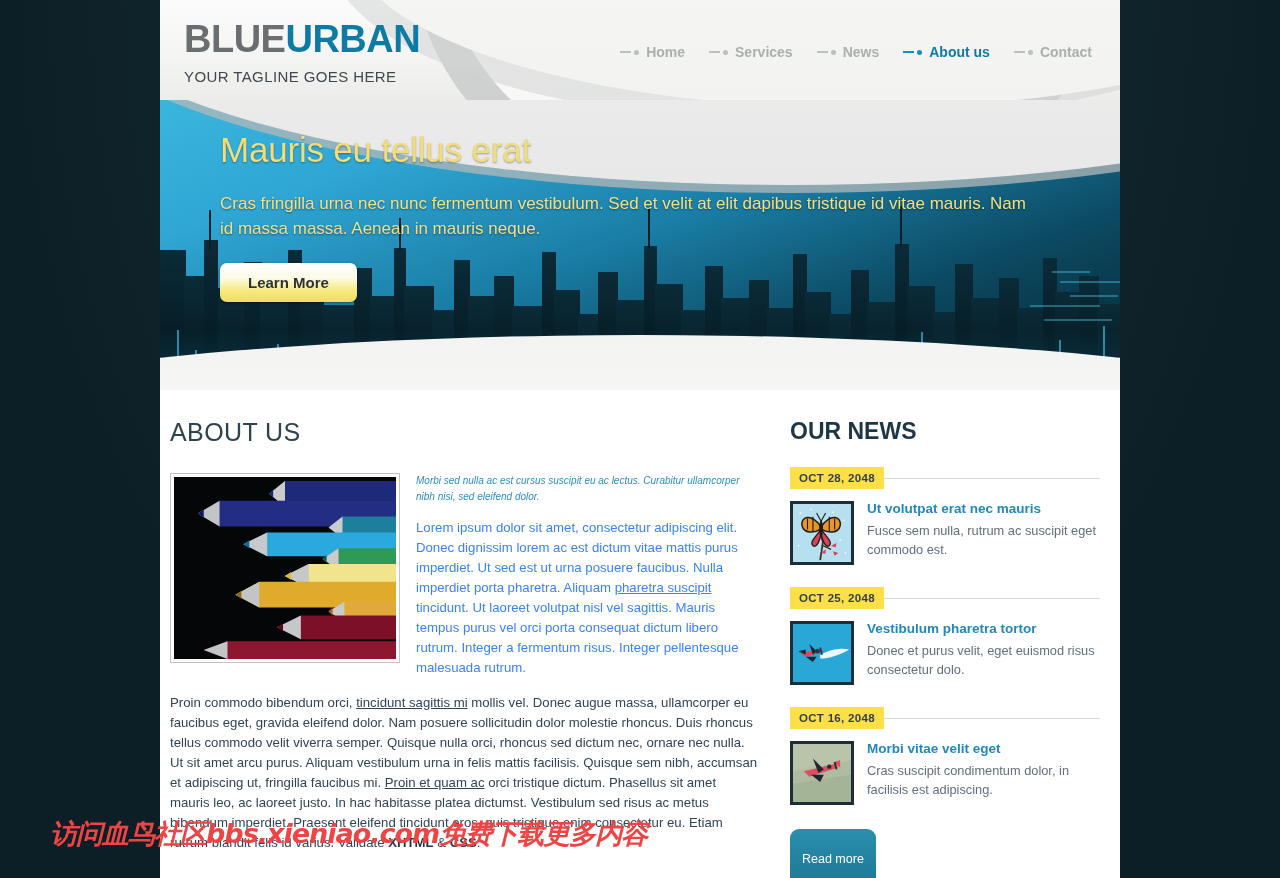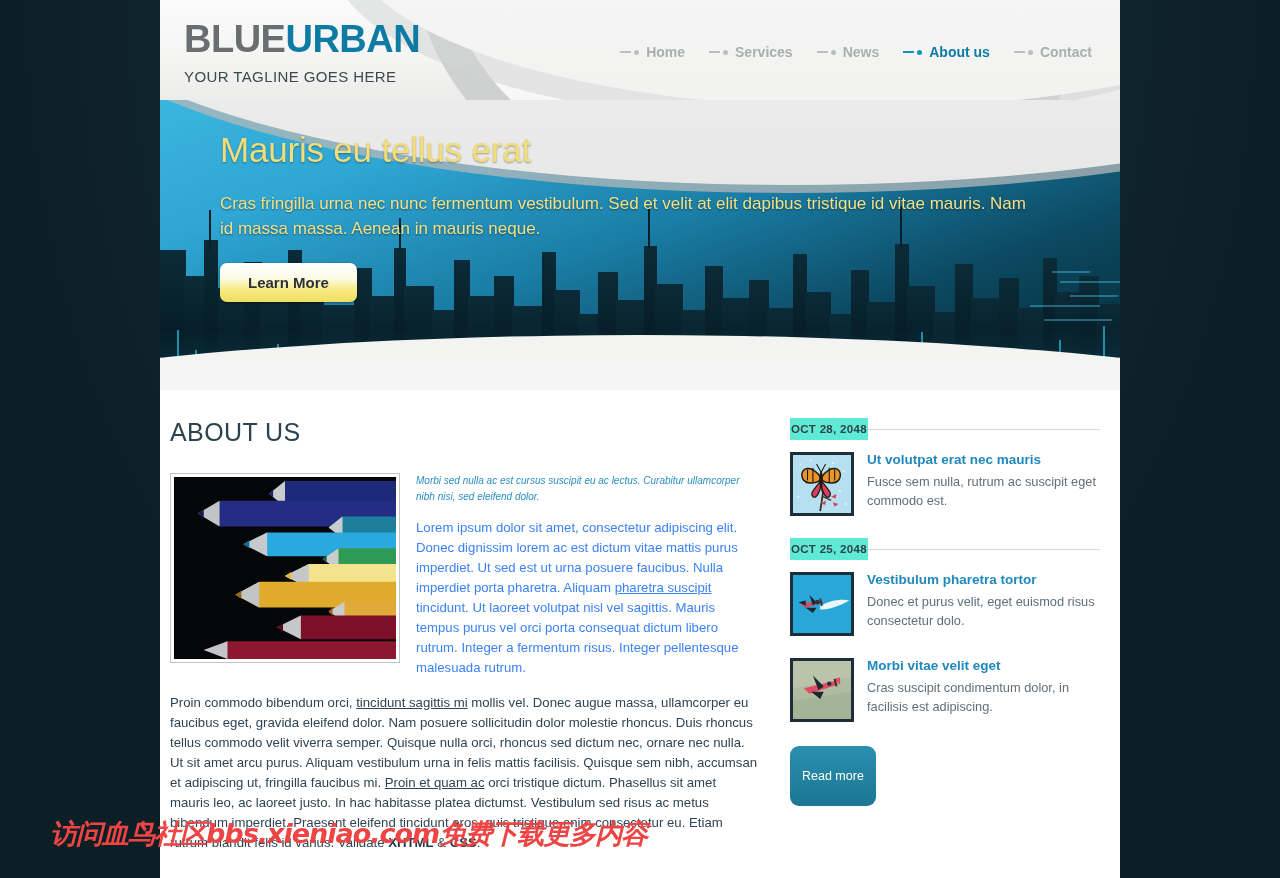--- a/index.html
+++ b/index.html
@@ -290,26 +290,26 @@
   }
   p.body strong { color: #22384a; }
 
   
   .news-date {
     display: flex;
     align-items: center;
     margin-bottom: 12px;
   }
   .news-date .dlabel {
-    background: #5eead4;
+    background: #fde047;
     color: #313f48;
     font-size: 11.5px;
     font-weight: bold;
     letter-spacing: .3px;
-    padding: 5px 1px;
+    padding: 5px 9px;
   }
   .news-date .dline {
     flex: 1;
     height: 1px;
     background: #d8d8d8;
   }
   .news-item {
     display: flex;
     gap: 13px;
     margin-bottom: 22px;
@@ -579,20 +579,21 @@
 
         <p class="lead">Morbi sed nulla ac est cursus suscipit eu ac lectus. Curabitur ullamcorper nibh nisi, sed eleifend dolor.</p>
 
         <p class="body"><span>Lorem ipsum dolor sit amet, consectetur adipiscing elit. Donec dignissim lorem ac est dictum vitae mattis purus imperdiet. Ut sed est ut urna posuere faucibus. Nulla imperdiet porta pharetra. Aliquam </span><a href="#">pharetra suscipit</a><span> tincidunt. Ut laoreet volutpat nisl vel sagittis. Mauris tempus purus vel orci porta consequat dictum libero rutrum. Integer a fermentum risus. Integer pellentesque malesuada rutrum.</span></p>
 
         <p class="body dark"><span>Proin commodo bibendum orci, </span><a href="#">tincidunt sagittis mi</a><span> mollis vel. Donec augue massa, ullamcorper eu faucibus eget, gravida eleifend dolor. Nam posuere sollicitudin dolor molestie rhoncus. Duis rhoncus tellus commodo velit viverra semper. Quisque nulla orci, rhoncus sed dictum nec, ornare nec nulla. Ut sit amet arcu purus. Aliquam vestibulum urna in felis mattis facilisis. Quisque sem nibh, accumsan et adipiscing ut, fringilla faucibus mi. </span><a href="#">Proin et quam ac</a><span> orci tristique dictum. Phasellus sit amet mauris leo, ac laoreet justo. In hac habitasse platea dictumst. Vestibulum sed risus ac metus bibendum imperdiet. Praesent eleifend tincidunt eros, quis tristique enim consectetur eu. Etiam rutrum blandit felis id varius. Validate </span><strong><a href="#" style="text-decoration:none;">XHTML</a></strong><span> &amp; </span><strong><a href="#" style="text-decoration:none;">CSS</a></strong><span>.</span></p>
       </div>
     </div>
 
     <div id="side-col">
+      <h2 class="sec-title bold">OUR NEWS</h2>
 
       
       <div class="news-date">
         <span class="dlabel">OCT 28, 2048</span>
         <span class="dline"></span>
       </div>
       <div class="news-item">
         <div class="news-thumb">
           <svg viewBox="0 0 64 64">
             <rect width="64" height="64" fill="#b6dff0"></rect>
@@ -659,20 +660,24 @@
             </g>
           </svg>
         </div>
         <div>
           <a class="news-title" href="#">Vestibulum pharetra tortor</a>
           <div class="news-desc">Donec et purus velit, eget euismod risus consectetur dolo.</div>
         </div>
       </div>
 
       
+      <div class="news-date">
+        <span class="dlabel">OCT 16, 2048</span>
+        <span class="dline"></span>
+      </div>
       <div class="news-item">
         <div class="news-thumb">
           <svg viewBox="0 0 64 64">
             <rect width="64" height="64" fill="#b9c4ab"></rect>
             <path d="M0 30 L64 18 L64 64 L0 64 Z" fill="#a9b79a" opacity=".6"></path>
             <path d="M0 44 L64 34 L64 64 L0 64 Z" fill="#9aac8c" opacity=".5"></path>
             <g>
               <path d="M12 30 L46 22 L50 26 L18 36 Z" fill="#e04c62"></path>
               <path d="M22 16 L34 28 L28 32 Z" fill="#1e2730"></path>
               <path d="M20 34 L30 42 L34 34 Z" fill="#1e2730"></path>

